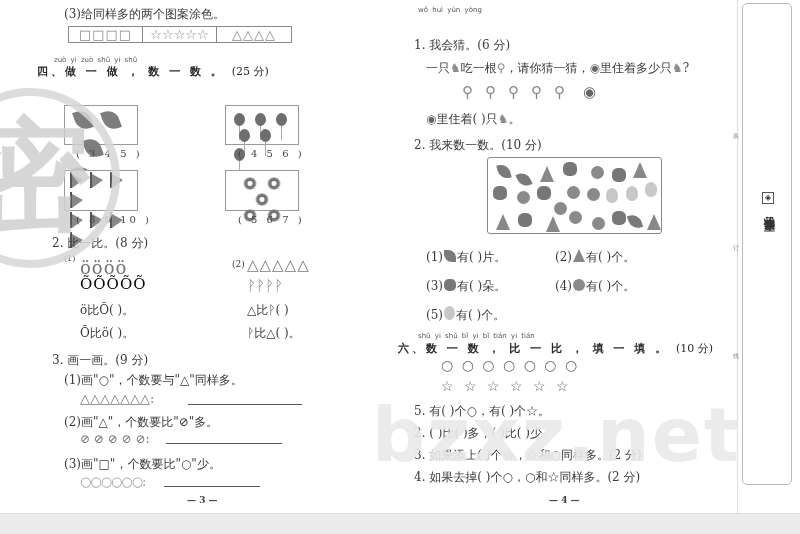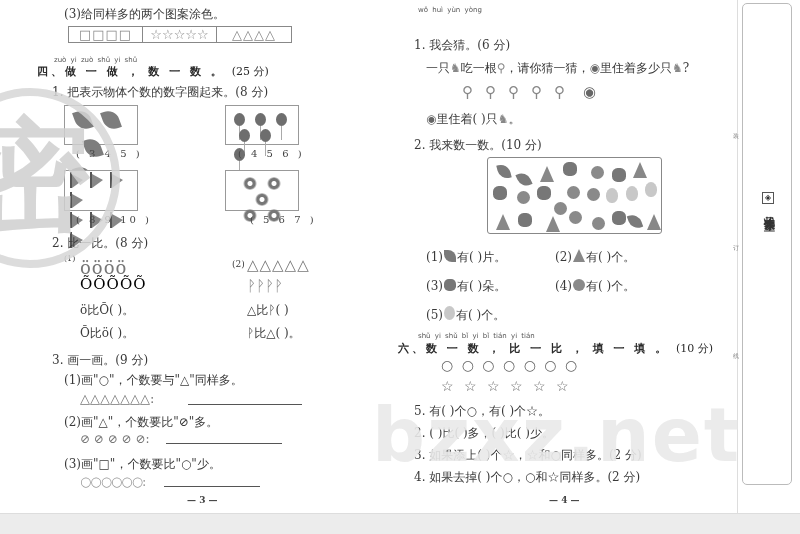--- a/index.html
+++ b/index.html
@@ -49,21 +49,20 @@
     <div style="width:74px;border-right:1px solid #888;text-align:center;font-size:13px;color:#888;line-height:15px;letter-spacing:1px;">□□□□</div>
     <div style="width:74px;border-right:1px solid #888;text-align:center;font-size:13px;color:#888;line-height:15px;">☆☆☆☆☆</div>
     <div style="flex:1;text-align:center;font-size:13px;color:#888;line-height:15px;letter-spacing:1px;">△△△△</div>
   </div>
 
   <div class="abs pinyin" style="left:54px;top:56px;">zuò yi zuò   shǔ yi shǔ</div>
   <div class="abs sec" style="left:37px;top:64px;">
     <span>四、做 一 做 ， 数 一 数 。</span>
     <span class="pts">(25 分)</span>
   </div>
-  <div class="abs t" style="left:52px;top:84px;">1. 把表示物体个数的数字圈起来。(8 分)</div>
 
   <div class="abs pic-box" style="left:64px;top:105px;width:74px;height:40px;padding:2px 4px;">
     <span class="leaf"></span><span class="leaf"></span><br>
     <span class="leaf" style="margin-left:16px;"></span><span class="leaf"></span>
   </div>
   <div class="abs caption" style="left:76px;top:148px;">( 3  4  5 )</div>
 
   <div class="abs pic-box" style="left:225px;top:105px;width:74px;height:40px;padding:5px 3px;">
     <span class="balloon"></span><span class="balloon"></span><span class="balloon"></span><br>
     <span class="balloon" style="margin-left:10px;top:-3px;"></span><span class="balloon" style="top:-3px;"></span><span class="balloon" style="top:-3px;"></span>
@@ -73,21 +72,21 @@
   <div class="abs pic-box" style="left:64px;top:170px;width:74px;height:41px;padding:1px 1px;line-height:18px;">
     <span class="flag"></span><span class="flag"></span><span class="flag"></span><span class="flag"></span><br>
     <span class="flag"></span><span class="flag"></span><span class="flag"></span><span class="flag"></span>
   </div>
   <div class="abs caption" style="left:76px;top:214px;">( 8  9  10 )</div>
 
   <div class="abs pic-box" style="left:225px;top:170px;width:74px;height:41px;padding:6px 4px;line-height:16px;text-align:center;">
     <span class="flower"></span><span class="flower"></span><span class="flower"></span><br>
     <span class="flower"></span><span class="flower"></span>
   </div>
-  <div class="abs caption" style="left:250px;top:214px;text-align:center;">( 5  6  7 )</div>
+  <div class="abs caption" style="left:238px;top:214px;text-align:center;">( 5  6  7 )</div>
 
   <div class="abs t" style="left:52px;top:235px;">2. 比一比。(8 分)</div>
 
   <div class="abs t" style="left:64px;top:254px;font-size:8px;">(1)</div>
   <div class="abs shape-row" style="left:80px;top:259px;font-size:18px;">
     <span>ӧӧӧӧ</span>
   </div>
   <div class="abs shape-row" style="left:80px;top:277px;font-size:15px;color:#000000;">
     <span>ÕÕÕÕÕ</span>
   </div>

